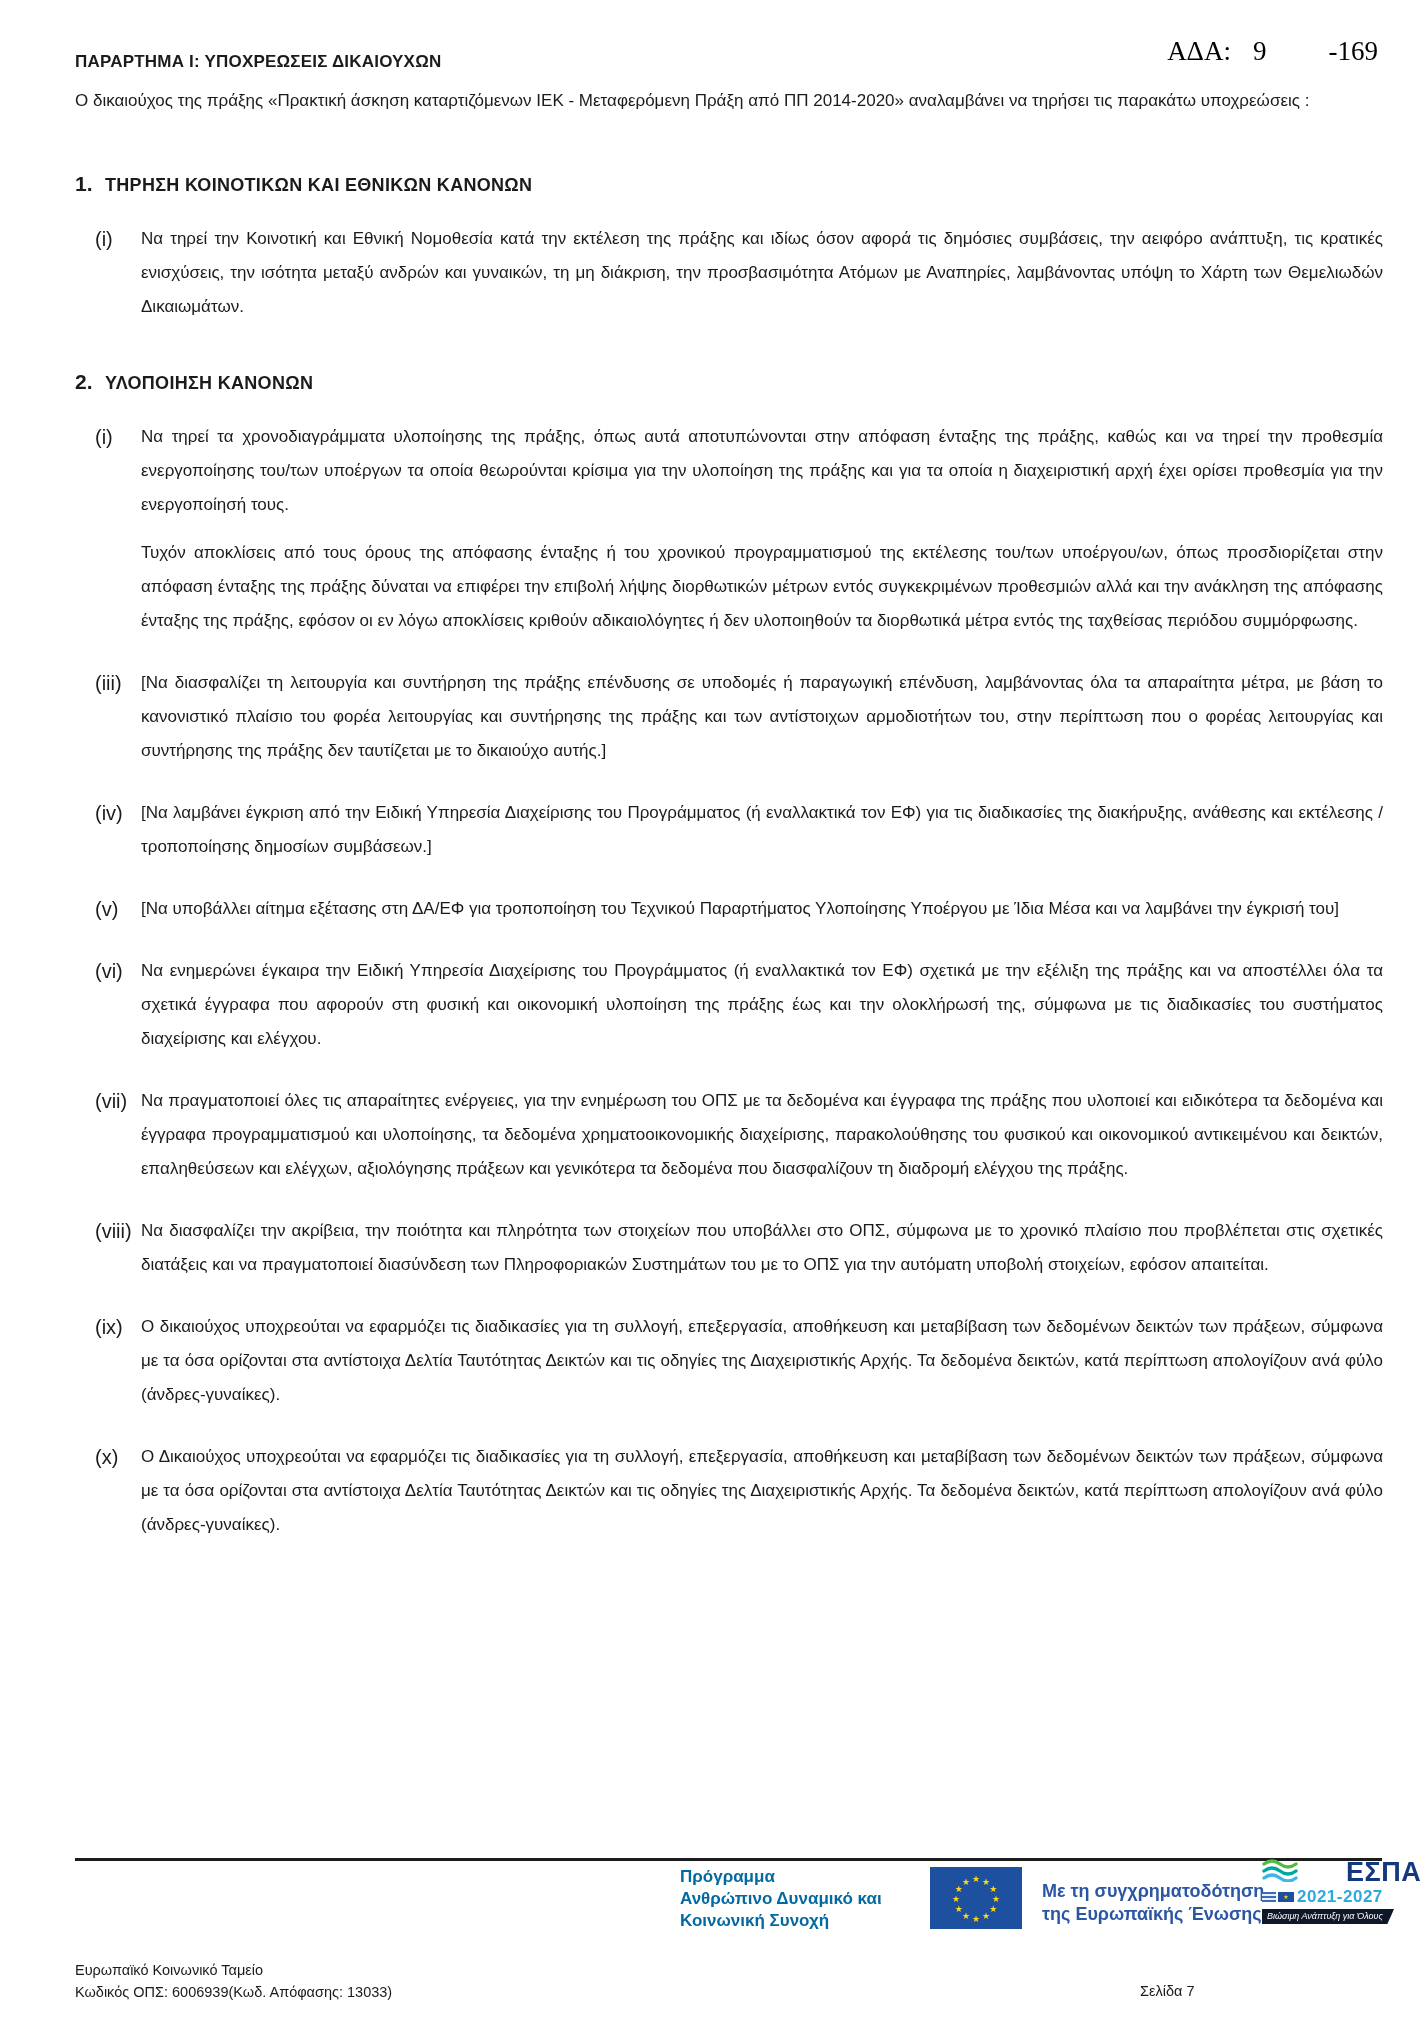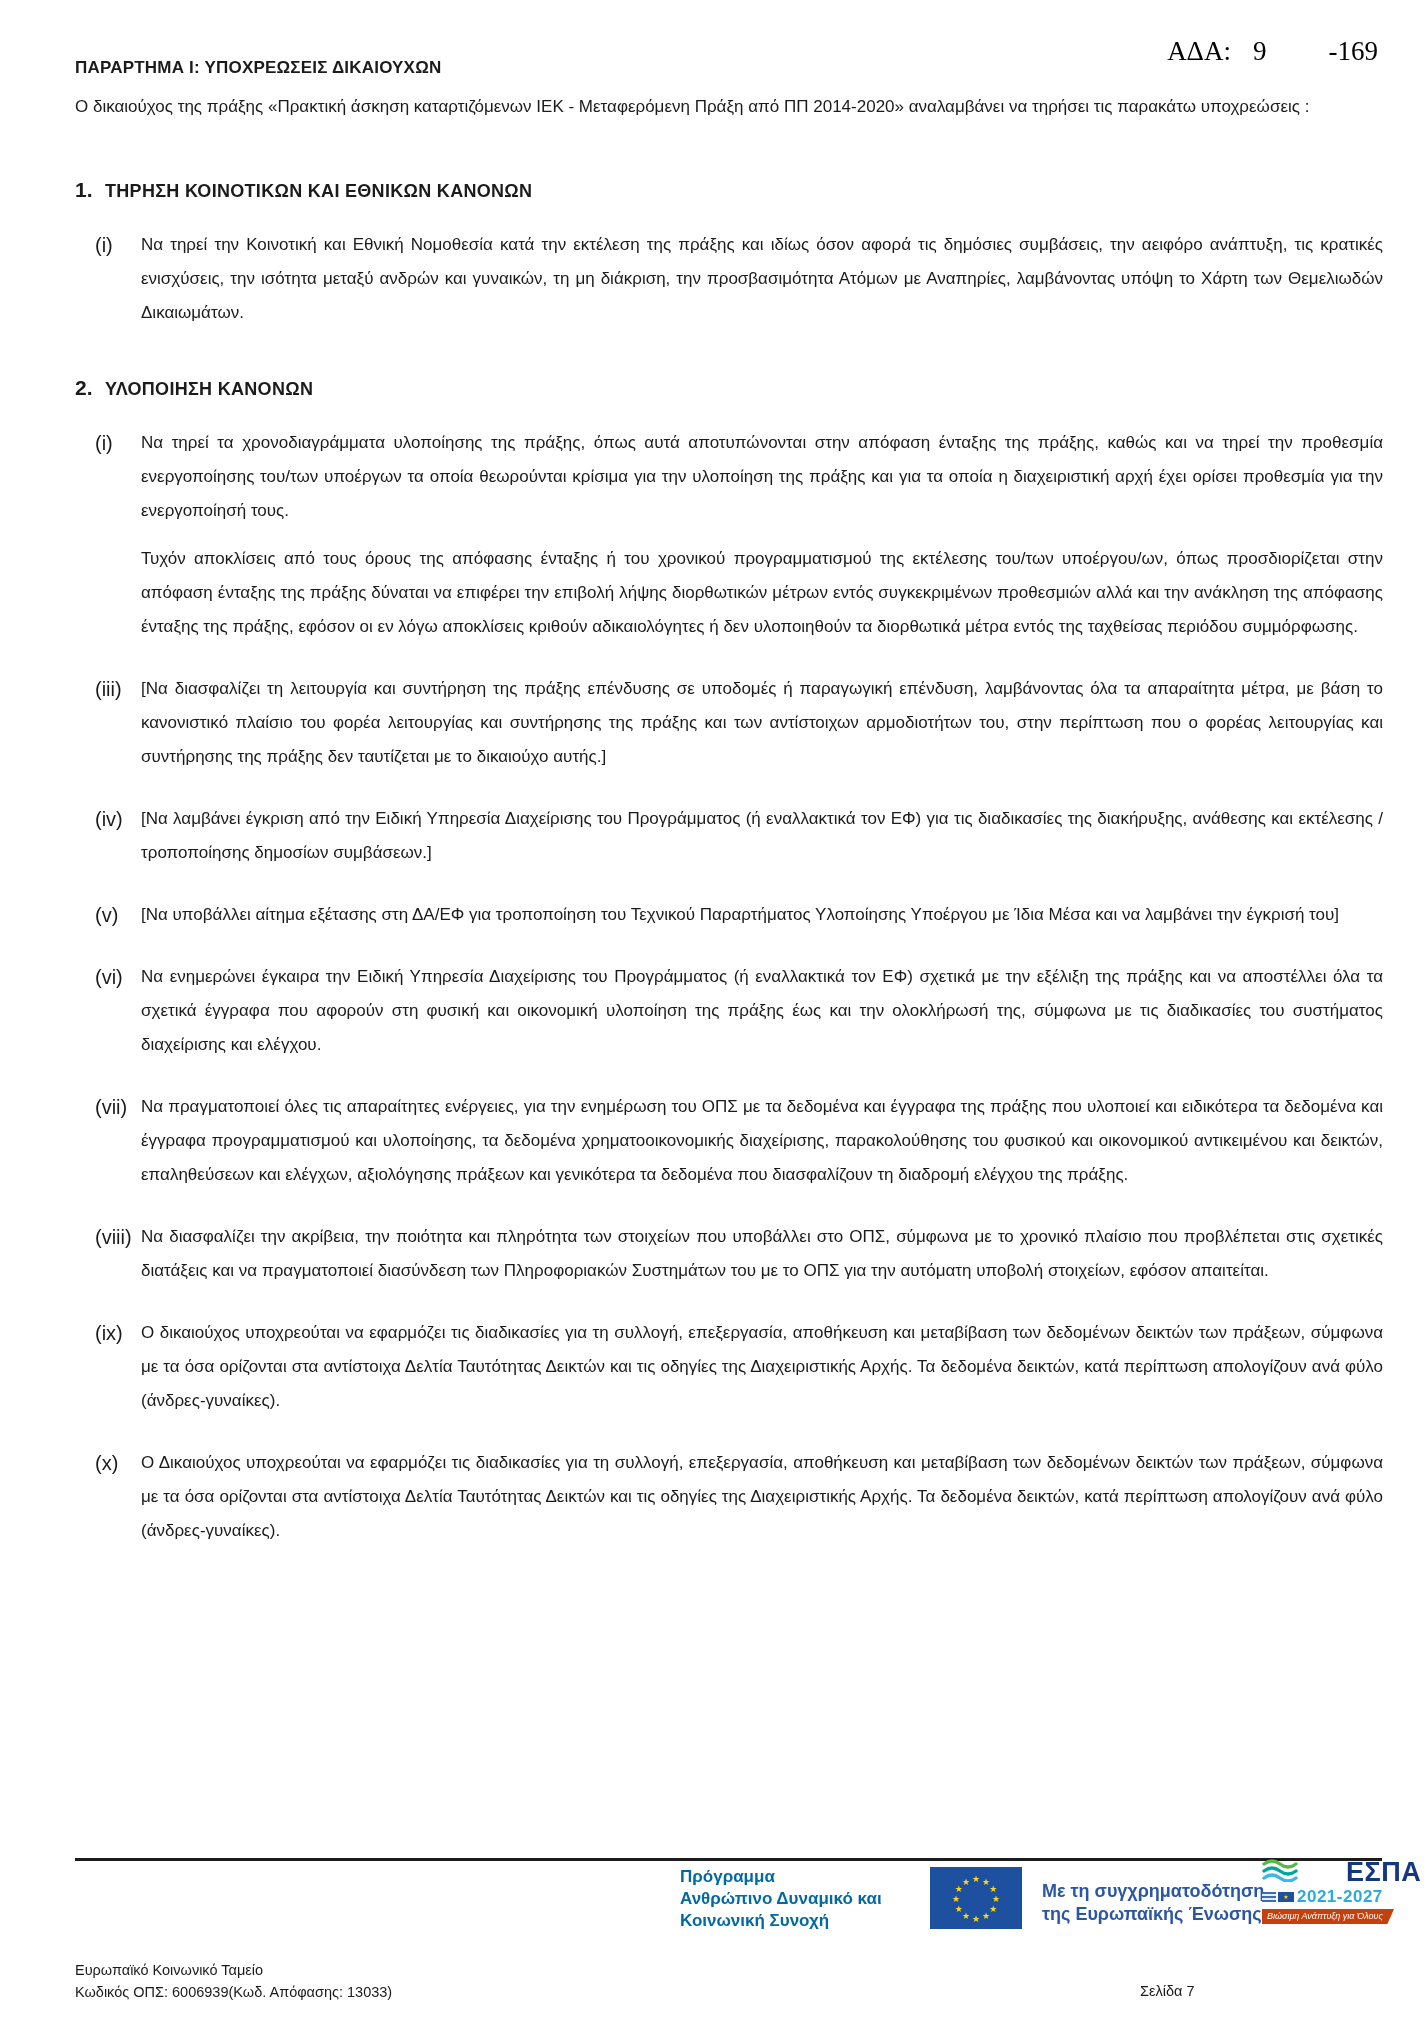--- a/index.html
+++ b/index.html
@@ -8,21 +8,21 @@
     font-family:"Liberation Sans",sans-serif;color:#1b1b1b;
     -webkit-font-smoothing:antialiased;
   }
   .ada{
     position:absolute;top:36px;right:50px;
     font-family:"Liberation Serif",serif;font-size:27px;color:#000;text-align:center;
   }
   .ada .g1{margin-left:22px}
   .ada .g2{margin-left:62px}
 
-  .content{position:absolute;left:75px;top:58px;width:1308px;}
+  .content{position:absolute;left:75px;top:52px;width:1308px;}
   .doc-title{font-weight:bold;font-size:17px;letter-spacing:.2px;}
   .intro{margin-top:15px;font-size:17px;line-height:1.6;text-align:justify;}
 
   .sec-head{display:flex;font-weight:bold;align-items:baseline;}
   .sec-head.first{margin-top:58px;}
   .sec-head.second{margin-top:46px;}
   .sec-num{font-size:21px;width:30px;flex:none;}
   .sec-title{font-size:18px;letter-spacing:.3px;}
 
   .items{margin-top:26px;margin-left:20px;}
@@ -42,21 +42,21 @@
 
   .espa{position:absolute;left:1262px;top:1858px;width:132px;}
   .espa-top{display:flex;align-items:center;gap:48px;}
   .espa-name{color:#14387f;font-weight:bold;font-size:27px;letter-spacing:.5px;line-height:1;}
   .espa-mid{display:flex;align-items:center;margin-top:1px;}
   .flag-gr{width:14px;height:10px;flex:none;margin-right:2px;
     background:repeating-linear-gradient(#3a6db5 0 2px,#e8eef7 2px 4px);}
   .flag-eu-mini{width:16px;height:10px;flex:none;background:#1e50a0;color:#ffd617;
     font-size:6px;line-height:10px;text-align:center;margin-right:3px;}
   .espa-years{color:#29abe2;font-weight:bold;font-size:17px;letter-spacing:.5px;}
-  .espa-banner{margin-top:2px;background:#c2410c;color:#fff;font-style:italic;
+  .espa-banner{margin-top:2px;background:#0f172a;color:#fff;font-style:italic;
     font-size:9px;padding:2px 6px 3px 5px;white-space:nowrap;
     clip-path:polygon(0 0,100% 0,95% 100%,0 100%);}
 
   .bottom-left{position:absolute;left:75px;top:1960px;font-size:14.5px;line-height:1.5;}
   .page-num{position:absolute;left:1140px;top:1983px;font-size:14.5px;}
 </style>
 </head>
 <body>
 
 <div class="ada">

